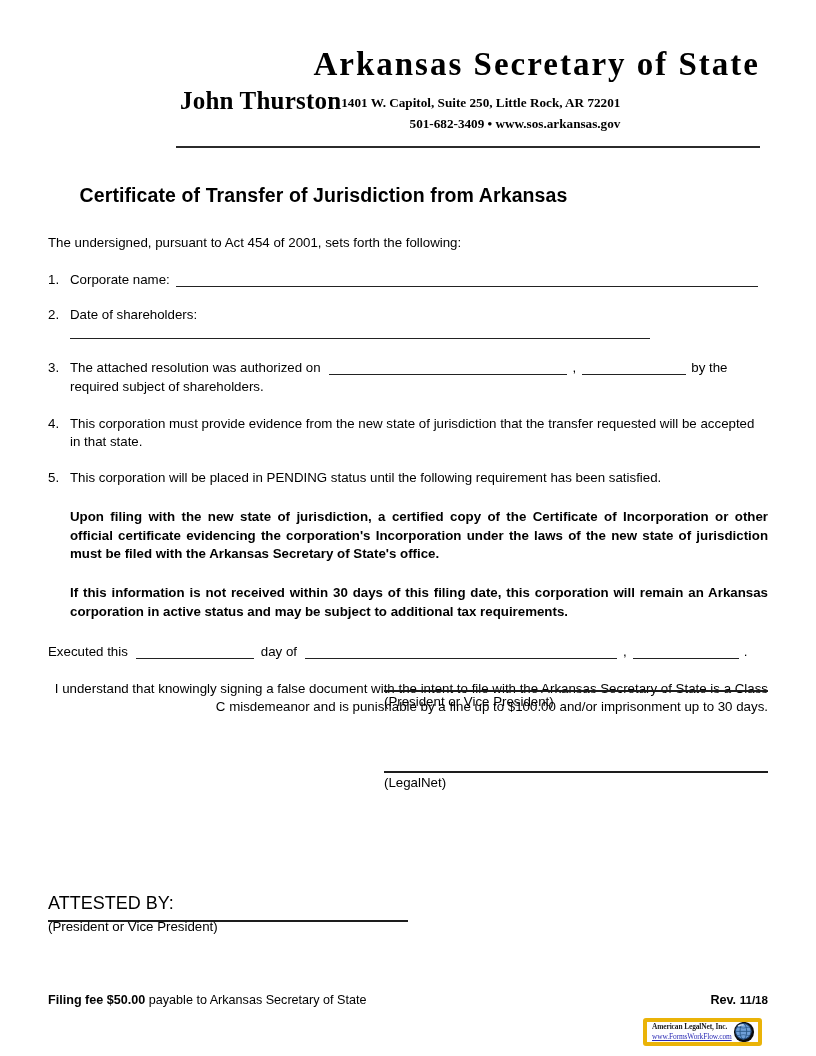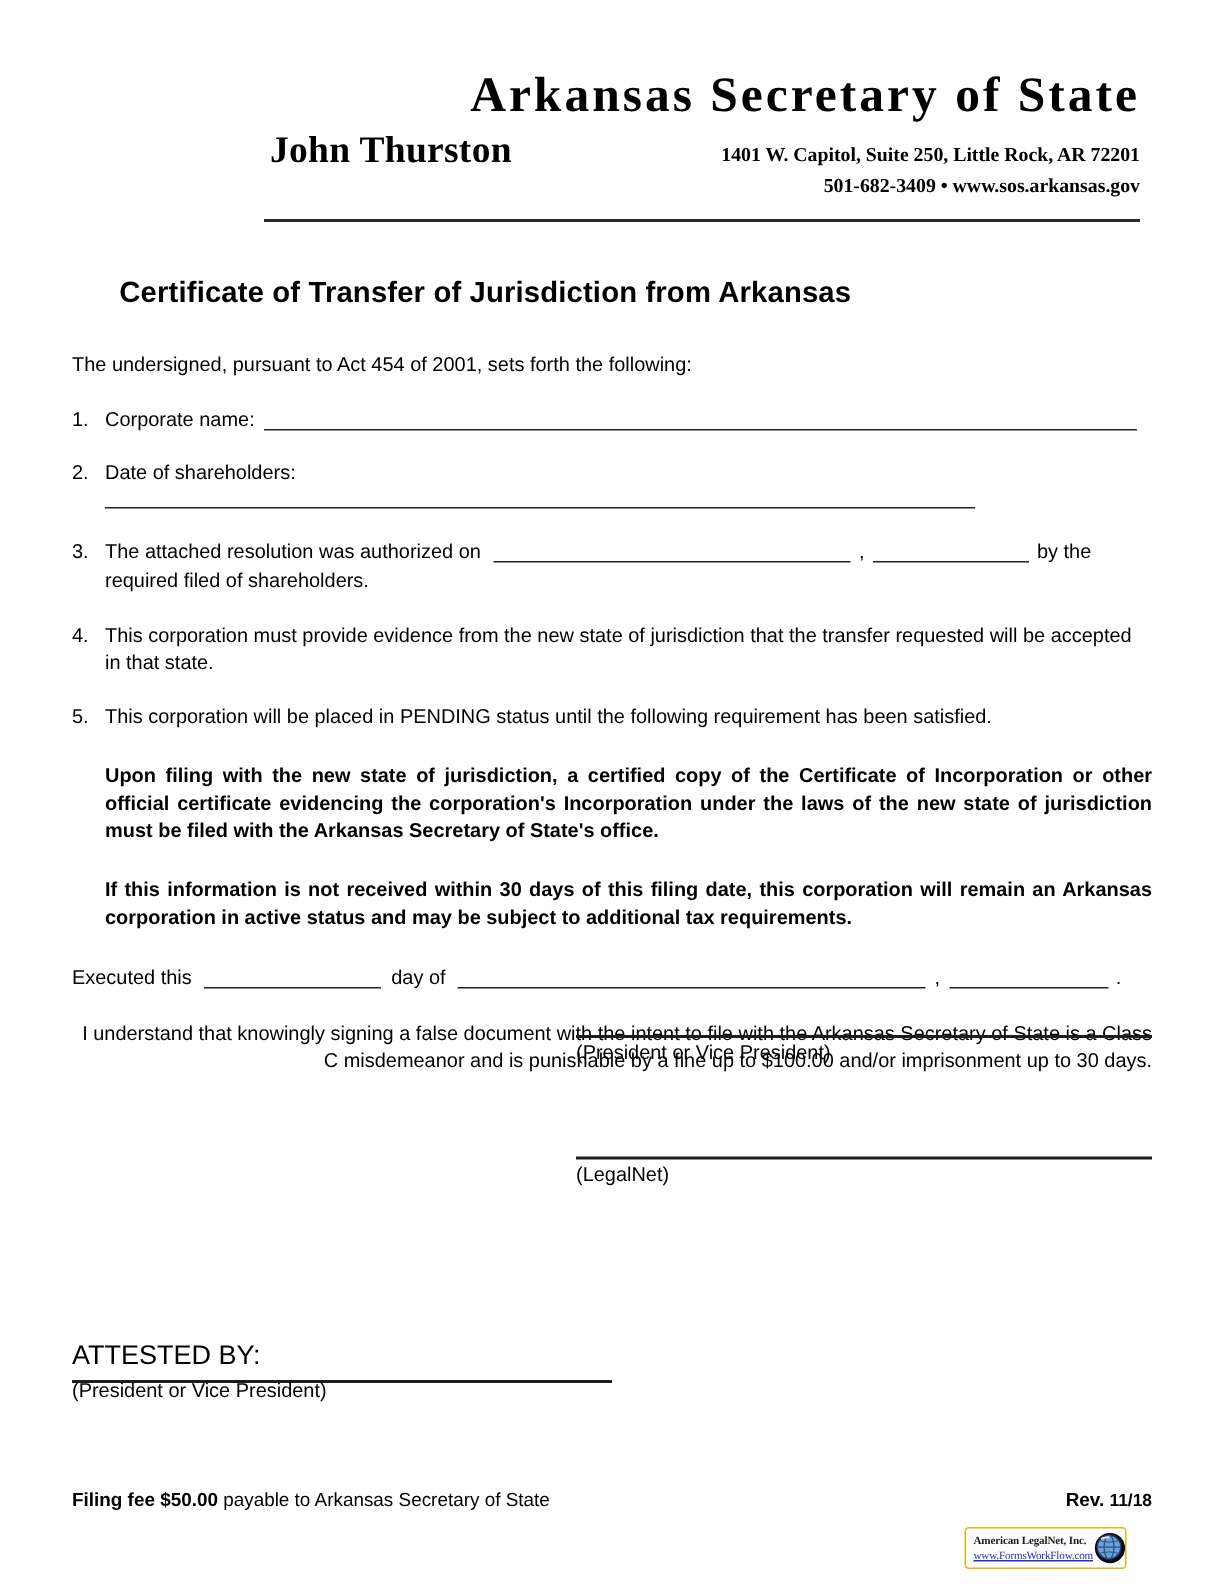--- a/index.html
+++ b/index.html
@@ -33,21 +33,21 @@
     font-weight: bold;
     font-size: 33px;
     letter-spacing: 2.0px;
     line-height: 1.0;
     text-align: right;
     white-space: nowrap;
   }
   .header-row2 {
     display: flex;
     align-items: flex-start;
-    justify-content: space-between;
+    justify-content: flex-start;
     margin-top: 7px;
   }
   .sos-name {
     font-family: "Liberation Serif", serif;
     font-weight: bold;
     font-size: 25px;
     line-height: 1.05;
     letter-spacing: 0.2px;
     white-space: nowrap;
     padding-left: 4px;
@@ -188,23 +188,23 @@
     align-items: center;
   }
   .footer b { font-weight: bold; }
   .rev { font-weight: bold; font-size: 12.6px; white-space: nowrap; }
   .rev .rev-num { font-size: 11.6px; }
 
   .legalnet {
     position: absolute;
     left: 643px;
     top: 1018px;
-    width: 108px;
+    width: 119px;
     height: 28px;
-    border: 1px solid #eab308;
+    border: 4px solid #eab308;
     border-radius: 3px;
     background: #fdfdff;
     display: flex;
     align-items: center;
     box-sizing: border-box;
     padding: 0 3px;
     overflow: hidden;
   }
   .legalnet-text {
     flex: 1;
@@ -250,21 +250,21 @@
     </div>
 
     <div class="item" style="margin-bottom:19px;">
       <span class="num">2.</span>
       <p><span>Date of shareholders:</span><span class="blank" style="width:580px;margin-left:0px;"></span></p>
     </div>
 
     <div class="item" style="margin-bottom:20px;">
       <span class="num">3.</span>
       <p class="inline-row"><span>The attached resolution was authorized on</span><span class="blank" style="width:238px;margin-left:8px;"></span><span style="margin-left:6px;">,</span><span class="blank" style="width:104px;margin-left:6px;"></span><span style="margin-left:5px;">by the</span></p>
-      <p style="margin-top:2px;">required filed of shareholders.</p>
+      <p style="margin-top:2px;">required subject of shareholders.</p>
     </div>
 
     <div class="item" style="margin-bottom:19px;">
       <span class="num">4.</span>
       <p style="line-height:1.33;">This corporation must provide evidence from the new state of jurisdiction that the transfer requested will be accepted in that state.</p>
     </div>
 
     <div class="item" style="margin-bottom:0;">
       <span class="num">5.</span>
       <p>This corporation will be placed in PENDING status until the following requirement has been satisfied.</p>

